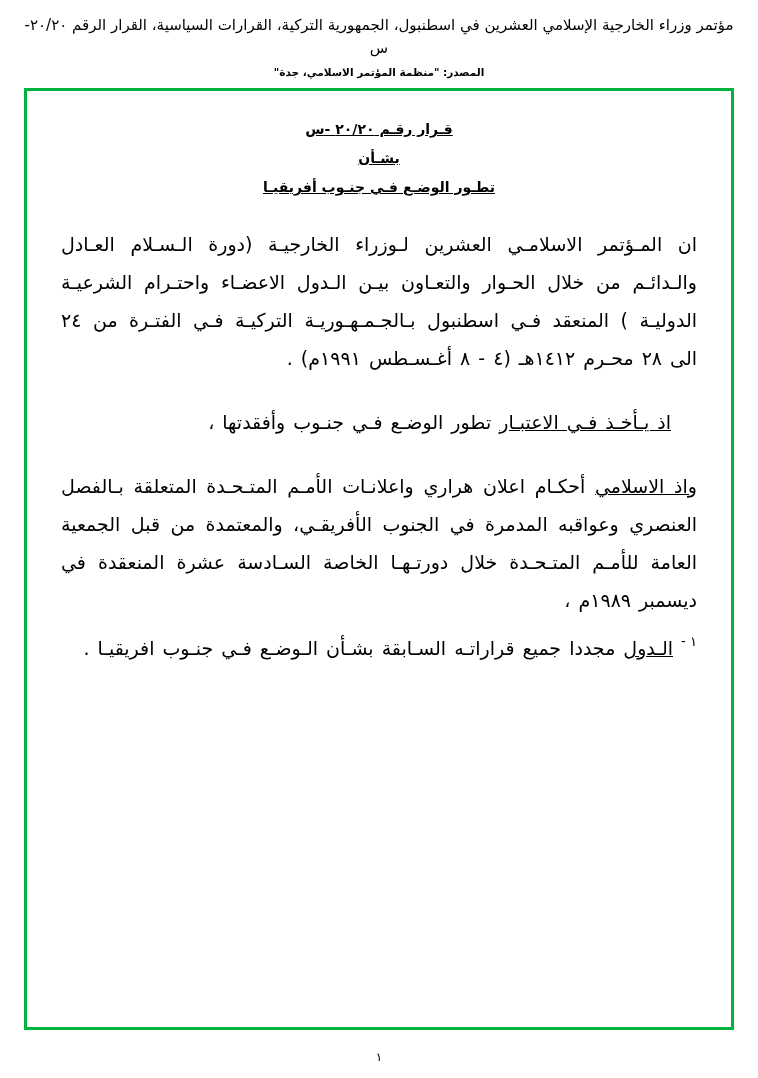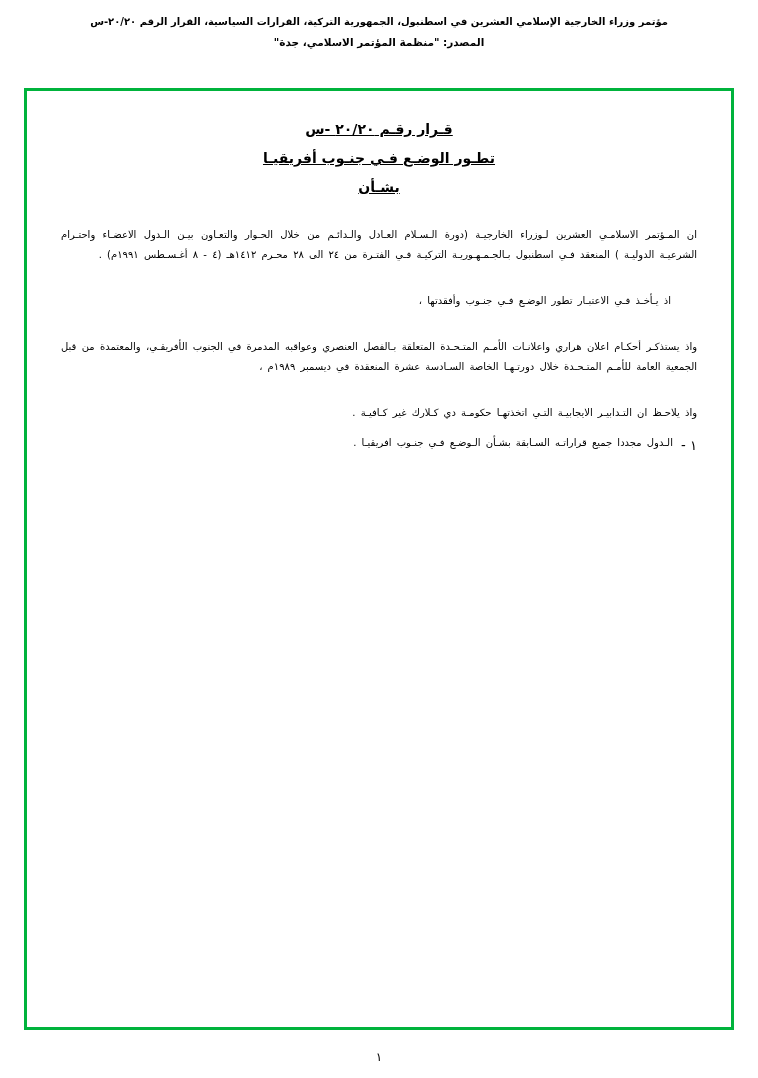--- a/index.html
+++ b/index.html
@@ -21,22 +21,22 @@
     position: relative;
     box-sizing: border-box;
   }
 
   
   .header {
     padding: 14px 22px 0 22px;
     text-align: center;
   }
   .header-title {
-    font-size: 10px;
-    font-weight: bold;
+    font-size: 15px;
+    font-weight: normal;
     line-height: 1.5;
     letter-spacing: 0px;
     direction: rtl;
   }
   .header-source {
     margin-top: 7px;
     font-size: 10.5px;
     font-weight: bold;
     direction: rtl;
   }
@@ -63,36 +63,37 @@
     font-weight: bold;
     letter-spacing: 1.2px;
     margin-bottom: 13px;
     direction: rtl;
   }
   .doc-line.underline {
     text-decoration: underline;
   }
 
   .para {
-    font-size: 10px;
+    font-size: 19px;
     line-height: 2.0;
     text-align: justify;
     text-align-last: right;
     direction: rtl;
     margin: 0 0 10px 0;
     letter-spacing: 0.6px;
     word-spacing: 2px;
   }
   .para.spaced-top {
     margin-top: 26px;
   }
   .para.first {
     margin-top: 30px;
   }
   .lead {
+    text-decoration: underline;
   }
   .para.indent {
     text-indent: 26px;
   }
   .numbered {
     display: flex;
     flex-direction: row;
     gap: 8px;
     direction: rtl;
   }
@@ -124,41 +125,38 @@
 
   <div class="header">
     <div class="header-title">مؤتمر وزراء الخارجية الإسلامي العشرين في اسطنبول، الجمهورية التركية، القرارات السياسية، القرار الرقم ٢٠/٢٠-س</div>
     <div class="header-source">المصدر: "منظمة المؤتمر الاسلامي، جدة"</div>
   </div>
 
   <div class="frame">
 
     <div class="doc-title-block">
       <div class="doc-line underline">قـرار رقـم ٢٠/٢٠ -س</div>
+      <div class="doc-line underline">بشـأن</div>
       <div class="doc-line underline">تطـور الوضـع فـي جنـوب أفريقيـا</div>
-      <div class="doc-line underline">بشـأن</div>
     </div>
 
     <p class="para first">
       <span class="lead"></span><span>ان المـؤتمر الاسلامـي العشرين لـوزراء الخارجيـة (دورة الـسـلام العـادل والـدائـم من خلال الحـوار والتعـاون بيـن الـدول  الاعضـاء واحتـرام الشرعيـة الدوليـة ) المنعقد فـي اسطنبول بـالجـمـهـوريـة التركيـة فـي الفتـرة من ٢٤ الى ٢٨ محـرم ١٤١٢هـ  (٤ - ٨ أغـسـطس ١٩٩١م) .</span>
     </p>
 
     <p class="para spaced-top indent">
       <span class="lead">اذ يـأخـذ فـي الاعتبـار</span><span> تطور الوضـع فـي جنـوب وأفقدتها ،</span>
     </p>
 
 
     <p class="para spaced-top">
-      <span class="lead">واذ يستذكـر</span><span> أحكـام اعلان هراري واعلانـات الأمـم المتـحـدة المتعلقة بـالفصل العنصري وعواقبه المدمرة في الجنوب الأفريقـي، والمعتمدة من قبل الجمعية العامة للأمـم المتـحـدة خلال دورتـهـا الخاصة السـادسة عشرة المنعقدة في ديسمبر ١٩٨٩م ،</span>
+      <span class="lead">واذ الاسلامي</span><span> أحكـام اعلان هراري واعلانـات الأمـم المتـحـدة المتعلقة بـالفصل العنصري وعواقبه المدمرة في الجنوب الأفريقـي، والمعتمدة من قبل الجمعية العامة للأمـم المتـحـدة خلال دورتـهـا الخاصة السـادسة عشرة المنعقدة في ديسمبر ١٩٨٩م ،</span>
     </p>
 
 
-    <p class="para spaced-top">
-      <span class="lead">واذ يلاحـظ</span><span> ان التـدابيـر الايجابيـة  التـي اتخذتهـا حكومـة دي كـلارك غير كـافيـة .</span>
-    </p>
 
     <div class="numbered spaced-top">
       <span class="num">١ -</span>
       <div class="body">
         <p class="para">
           <span class="lead">الـدول</span><span> مجددا جميع قراراتـه السـابقة بشـأن الـوضـع فـي جنـوب افريقيـا .</span>
         </p>
       </div>
     </div>
 

